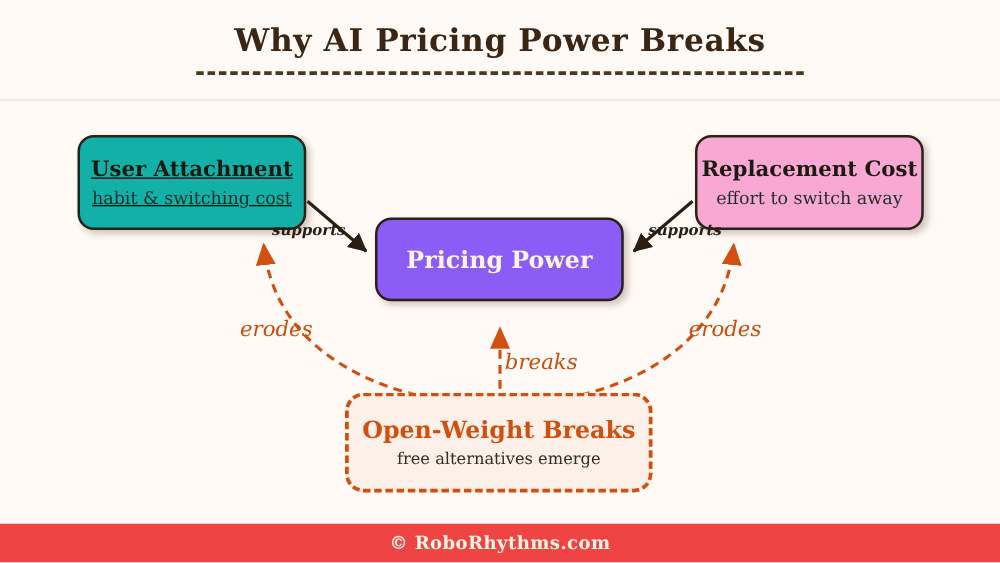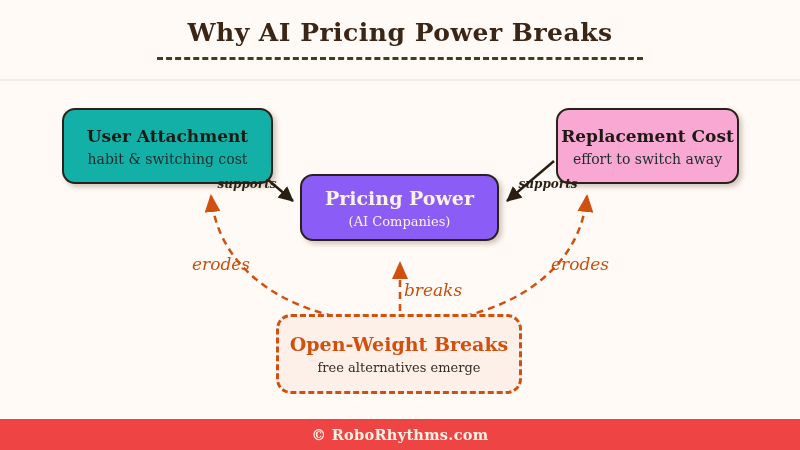--- a/index.html
+++ b/index.html
@@ -29,21 +29,21 @@
     align-items:center; justify-content:center; text-align:center;
     border-radius:13px;
   }
   .node-solid {
     border:2px solid #29221a;
     box-shadow:3px 3px 5px rgba(90,60,40,0.28);
   }
   .node-title { font-weight:bold; }
   .node-sub { margin-top:5px; }
 
-  .node-user { left:62px; top:108px; width:211px; height:76px; background:#12b0a6; }
+  .node-user { left:62px; top:108px; width:183px; height:76px; background:#12b0a6;text-decoration:underline; }
   .node-replacement { left:556px; top:108px; width:183px; height:76px; background:#f9a8d4; }
   .node-user .node-title, .node-replacement .node-title { font-size:17px; color:#1d1a13; }
   .node-user .node-sub, .node-replacement .node-sub { font-size:14px; color:#1e2d29; }
 
   .node-pricing { left:300px; top:174px; width:199px; height:67px; background:#8b5cf6; border-width:2.5px; }
   .node-pricing .node-title { font-size:19px; color:#fdf4e6; }
   .node-pricing .node-sub { font-size:13px; color:#fdf2e2; }
 
   .node-open {
     left:276px; top:314px; width:246px; height:80px;
@@ -107,21 +107,20 @@
     <div class="node-sub">habit &amp; switching cost</div>
   </div>
 
   <div class="node node-solid node-replacement">
     <div class="node-title">Replacement Cost</div>
     <div class="node-sub">effort to switch away</div>
   </div>
 
   <div class="node node-solid node-pricing">
     <div class="node-title">Pricing Power</div>
-    <div class="node-sub">(AI Companies)</div>
   </div>
 
   <div class="node node-open">
     <div class="node-title">Open-Weight Breaks</div>
     <div class="node-sub">free alternatives emerge</div>
   </div>
 
   <div class="edge-label dark lbl-supports-left">supports</div>
   <div class="edge-label dark lbl-supports-right">supports</div>
   <div class="edge-label orange lbl-erodes-left">erodes</div>

